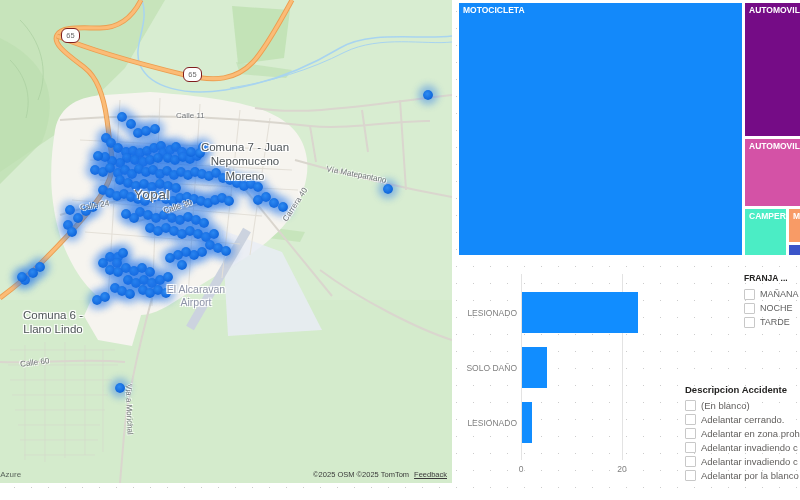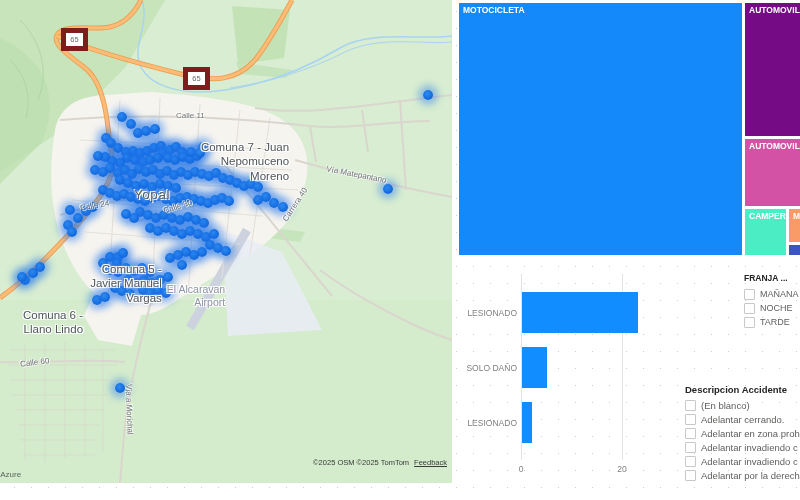--- a/index.html
+++ b/index.html
@@ -8,31 +8,31 @@
        background-color:#ffffff;
        background-image:radial-gradient(circle,#cccccc 0.8px,transparent 1px);
        background-size:17px 17px;background-position:6px 3px;}
   
   #map{position:absolute;left:0;top:0;width:452px;height:483px;overflow:hidden;background:#D8EDD1;}
   #map svg{position:absolute;left:0;top:0;}
   .map-overlay{position:absolute;left:0;top:0;width:100%;height:100%;}
   .mdot{position:absolute;width:10px;height:10px;border-radius:50%;
         background:radial-gradient(circle at 42% 38%,#2f8cf2 0%,#1168dd 65%,#0d54c0 100%);
         box-shadow:0 0 7px 5px rgba(35,120,235,0.42);}
-  .place-label{position:absolute;transform:translate(-50%,-50%);text-align:right;
+  .place-label{position:absolute;transform:translate(-50%,-50%);text-align:center;
         font-size:11.5px;line-height:1.25;color:#4f5559;white-space:nowrap;
         text-shadow:1px 1px 0 #fff,-1px -1px 0 #fff,1px -1px 0 #fff,-1px 1px 0 #fff,0 0 3px #fff;}
   .place-label.muted{color:#8e94a8;font-size:10.5px;}
   .city-label{position:absolute;transform:translate(-50%,-50%);font-size:13.5px;color:#5d6266;
         letter-spacing:0.5px;text-shadow:1px 1px 0 #fff,-1px -1px 0 #fff,0 0 3px #fff;}
   .road-label{position:absolute;font-size:8px;color:#73777b;white-space:nowrap;
         text-shadow:1px 1px 0 rgba(255,255,255,.9),-1px -1px 0 rgba(255,255,255,.9);}
-  .shield{position:absolute;width:17px;height:13px;background:#fff;border:5px solid #7f1d1d;
-        border-radius:0;font-size:7.5px;color:#6b6b6b;display:flex;align-items:center;justify-content:center;}
-  .attr-right{position:absolute;right:5px;bottom:16px;font-size:7.5px;color:#3a3a3a;}
+  .shield{position:absolute;width:17px;height:13px;background:#fff;border:1px solid #7f1d1d;
+        border-radius:6px;font-size:7.5px;color:#6b6b6b;display:flex;align-items:center;justify-content:center;}
+  .attr-right{position:absolute;right:5px;bottom:4px;font-size:7.5px;color:#3a3a3a;}
   .attr-right a{color:#3a3a3a;text-decoration:underline;margin-left:5px;}
   .attr-left{position:absolute;left:-34px;bottom:4px;font-size:8px;color:#5a655c;}
   
   #treemap{position:absolute;left:459px;top:3px;width:341px;height:252px;}
   .tile{position:absolute;overflow:hidden;}
   .tile span{display:block;padding:2px 0 0 4px;font-size:8.5px;font-weight:700;color:#fff;white-space:nowrap;}
   
   #barchart{position:absolute;left:455px;top:258px;width:240px;height:222px;}
   .axisline{position:absolute;width:1px;background:#e3e3e3;top:16px;height:186px;}
   .bar-row-label{position:absolute;width:62px;text-align:right;font-size:8.5px;color:#7f7f7f;}
@@ -274,21 +274,20 @@
         <div class="shield" style="left: 61px; top: 28px;">65</div>
         <div class="shield" style="left: 183px; top: 67px;">65</div>
         <div class="road-label" style="left: 176px; top: 111px; transform: rotate(0deg);">Calle 11</div>
         <div class="road-label" style="left: 80px; top: 201px; transform: rotate(-10deg);">Calle 24</div>
         <div class="road-label" style="left: 163px; top: 202px; transform: rotate(-18deg);">Calle 30</div>
         <div class="road-label" style="left: 276px; top: 200px; transform: rotate(-57deg);">Carrera 40</div>
         <div class="road-label" style="left: 326px; top: 170px; transform: rotate(11deg);">Vía Matepantano</div>
         <div class="road-label" style="left: 20px; top: 358px; transform: rotate(-7deg);">Calle 60</div>
         <div class="road-label" style="left: 104px; top: 405px; transform: rotate(88deg);">Via a Morichal</div>
         <div class="place-label" style="left: 245px; top: 162px;">Comuna 7 - Juan<br>Nepomuceno<br>Moreno</div>
-        <div class="place-label" style="left: 126px; top: 284px;">Comuna 5 -<br>Javier Manuel<br>Vargas</div>
         <div class="place-label" style="left: 53px; top: 322px;">Comuna 6 -<br>Llano Lindo</div>
         <div class="place-label muted" style="left: 196px; top: 296px;">El Alcaravan<br>Airport</div>
       </div>
 
     <div class="city-label" style="left:152px;top:194px">Yopal</div>
 
     <div class="attr-left">Microsoft Azure</div>
     <div class="attr-right"><span>©2025 OSM  ©2025 TomTom</span><a href="#">Feedback</a></div>
   </div>
 
@@ -360,18 +359,18 @@
         <div class="sl-item">
           <span class="cbx"></span>
           <span>Adelantar invadiendo c</span>
         </div>
         <div class="sl-item">
           <span class="cbx"></span>
           <span>Adelantar invadiendo c</span>
         </div>
         <div class="sl-item">
           <span class="cbx"></span>
-          <span>Adelantar por la derech</span>
+          <span>Adelantar por la blanco</span>
         </div>
       </div>
   </div>
 
 </div>
 
 </body></html>

